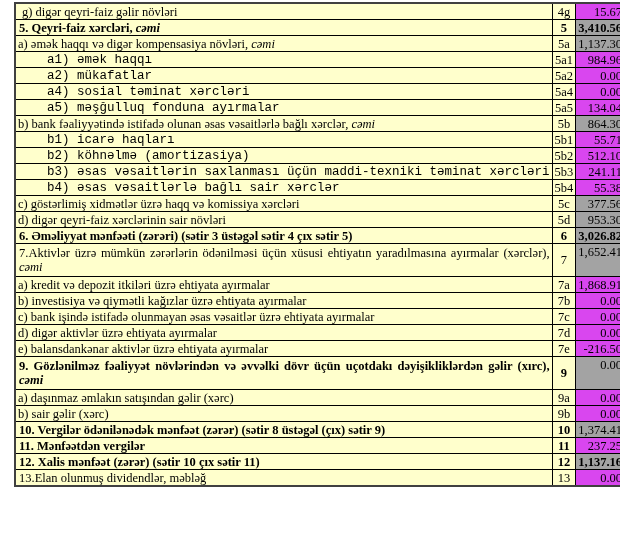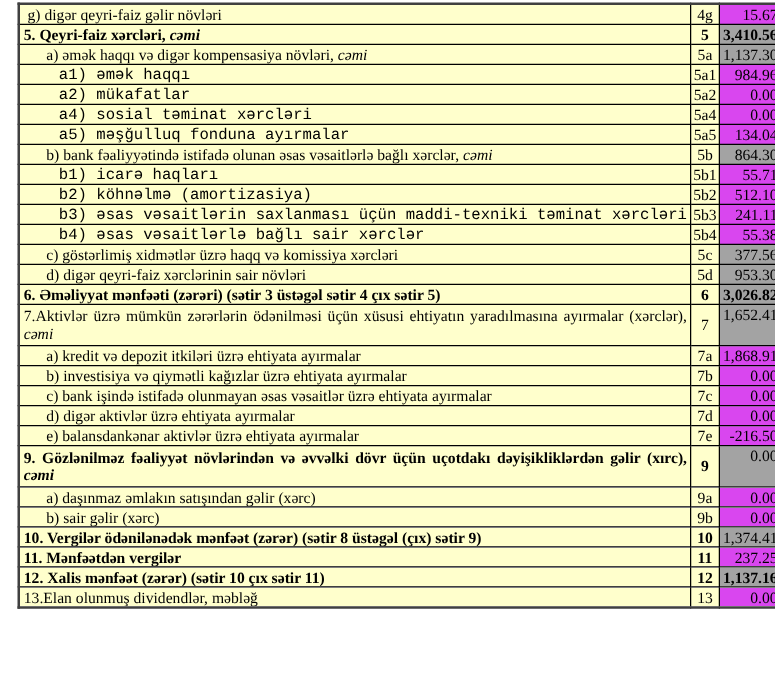--- a/index.html
+++ b/index.html
@@ -32,21 +32,21 @@
   td.code-cell { text-align: center; }
   td.value-cell { text-align: right; padding-right: 3px; }
   td.bg-w { background: #d946ef; }
   td.bg-y { background: #a3a3a3; }
   td.vtop { vertical-align: top; padding-top: 1px; }
   .b { font-weight: bold; }
   .just { text-align: justify; }
   .nowrap { white-space: nowrap; }
   .ind0 { padding-left: 3px; }
   .ind1 { padding-left: 6px; }
-  .ind2 { padding-left: 21px; }
+  .ind2 { padding-left: 2px; }
   .ind3 { padding-left: 31px; font-family: Liberation Mono, monospace; }
   i { font-style: italic; }
 </style>
 </head>
 <body>
 
 <table class="report">
   <colgroup>
     <col style="width:448px">
     <col style="width:48px">

